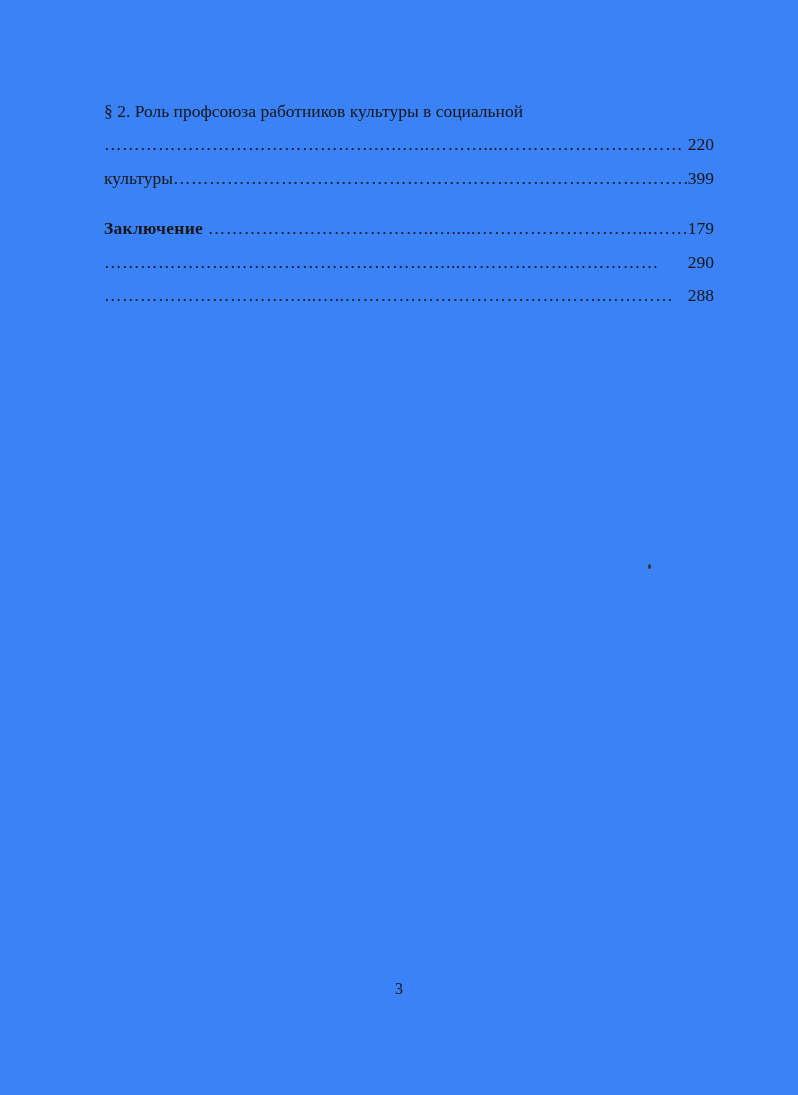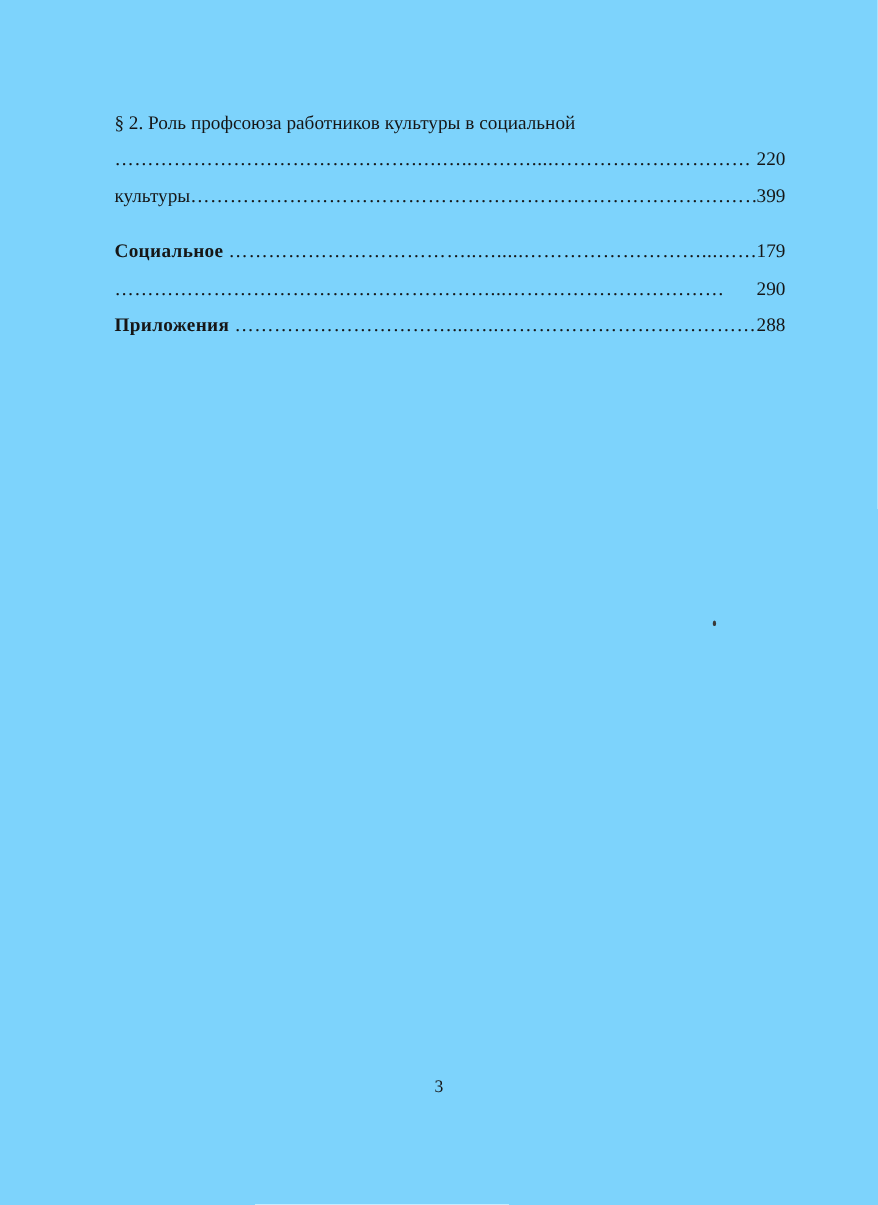--- a/index.html
+++ b/index.html
@@ -4,21 +4,21 @@
 <style>
   html, body {
     margin: 0;
     padding: 0;
     background: #ffffff;
   }
   .page {
     position: relative;
     width: 798px;
     height: 1095px;
-    background: #7dd3fc;
+    background: #3b82f6;
     overflow: hidden;
     font-family: "Liberation Serif", "DejaVu Serif", serif;
     color: #161616;
   }
   .toc {
     position: absolute;
     left: 104px;
     top: 95px;
     width: 610px;
   }
@@ -90,32 +90,31 @@
 
     <div class="toc-line">
       <span class="toc-text">культуры</span>
       <span class="toc-leader">……………………………………………………………………………..……………………</span>
       <span class="toc-page">399</span>
     </div>
 
     <div class="toc-gap"></div>
 
     <div class="toc-line bold">
-      <span class="toc-text">Социальное </span>
+      <span class="toc-text">Заключение </span>
       <span class="toc-leader">………………………………..….....………………………...…………..……………</span>
       <span class="toc-page">179</span>
     </div>
 
     <div class="toc-line bold">
       <span class="toc-leader">…………………………………………………...……………………………</span>
       <span class="toc-page">290</span>
     </div>
 
     <div class="toc-line bold">
-      <span class="toc-text">Приложения </span>
       <span class="toc-leader">……………………………...…..…………………………………….…………</span>
       <span class="toc-page">288</span>
     </div>
 
   </div>
 
   <div class="stray-mark"></div>
 
   <div class="page-number">3</div>
 

